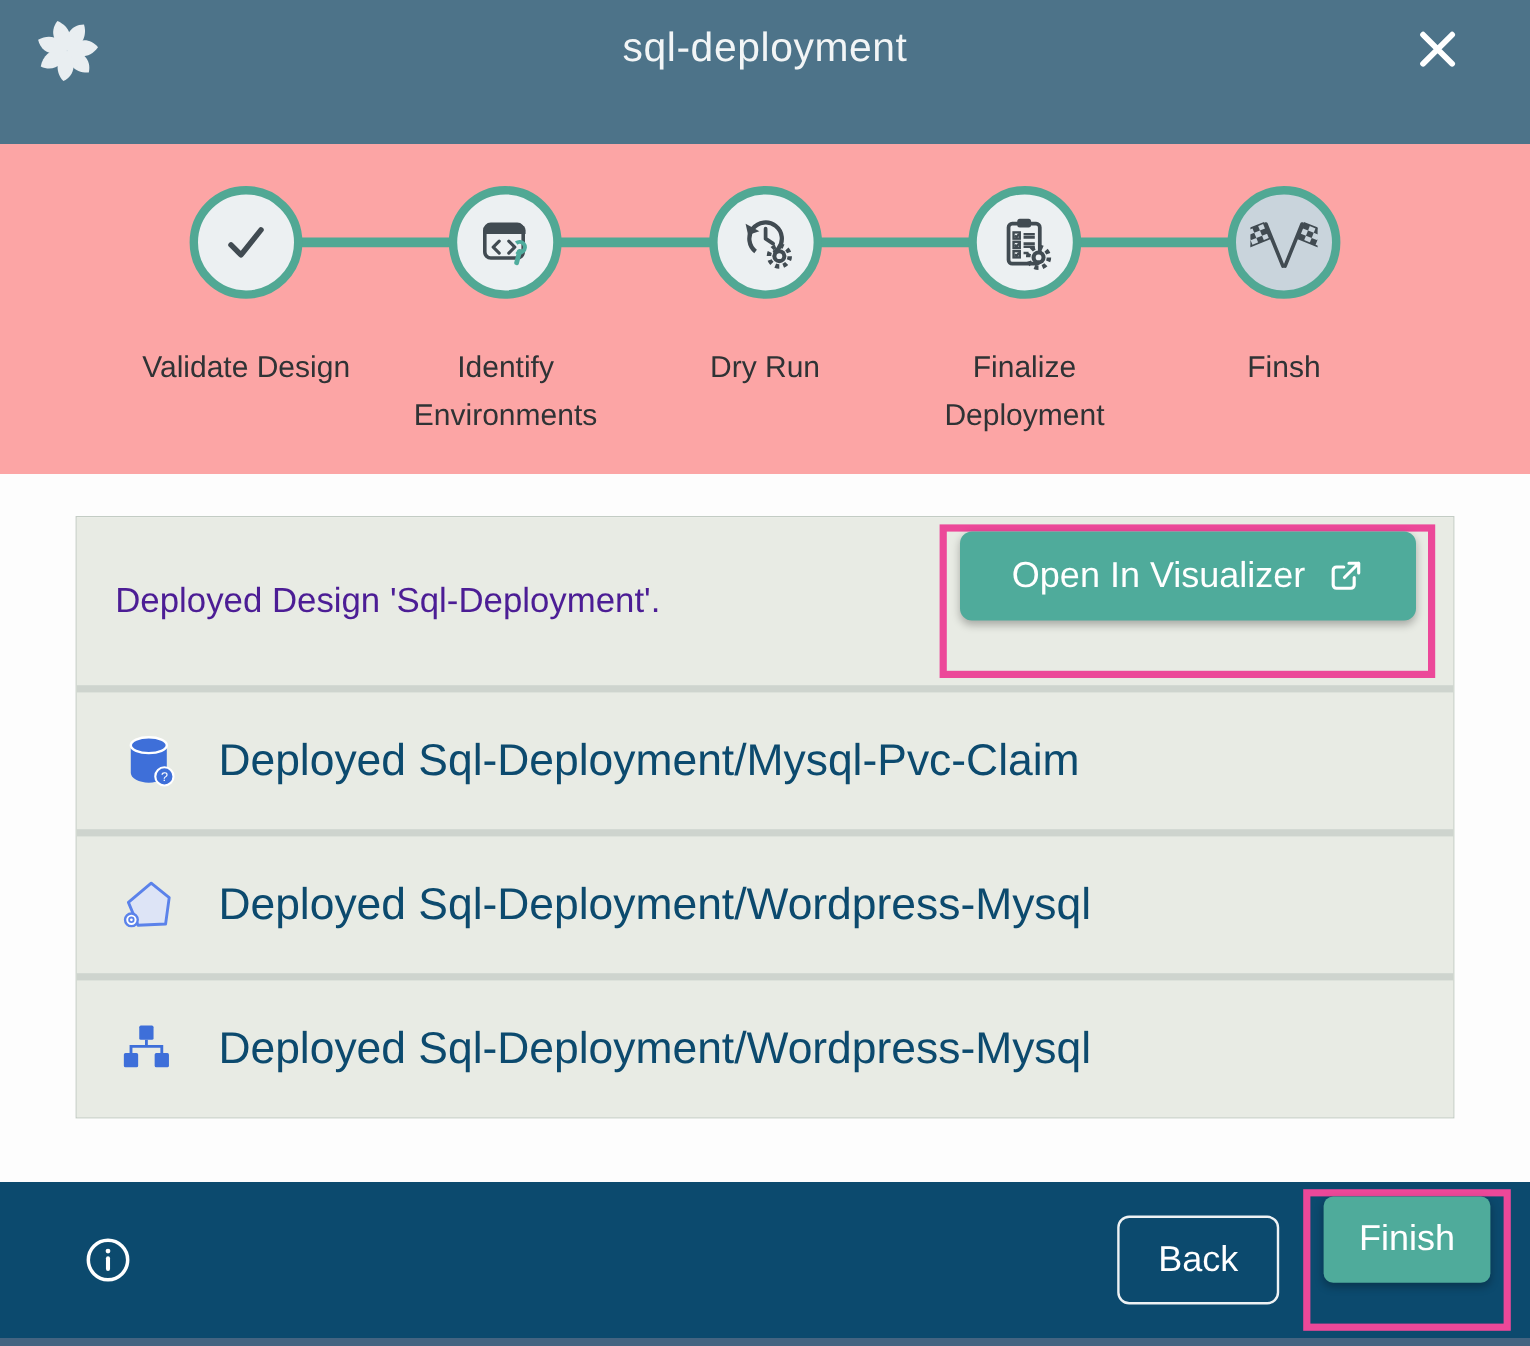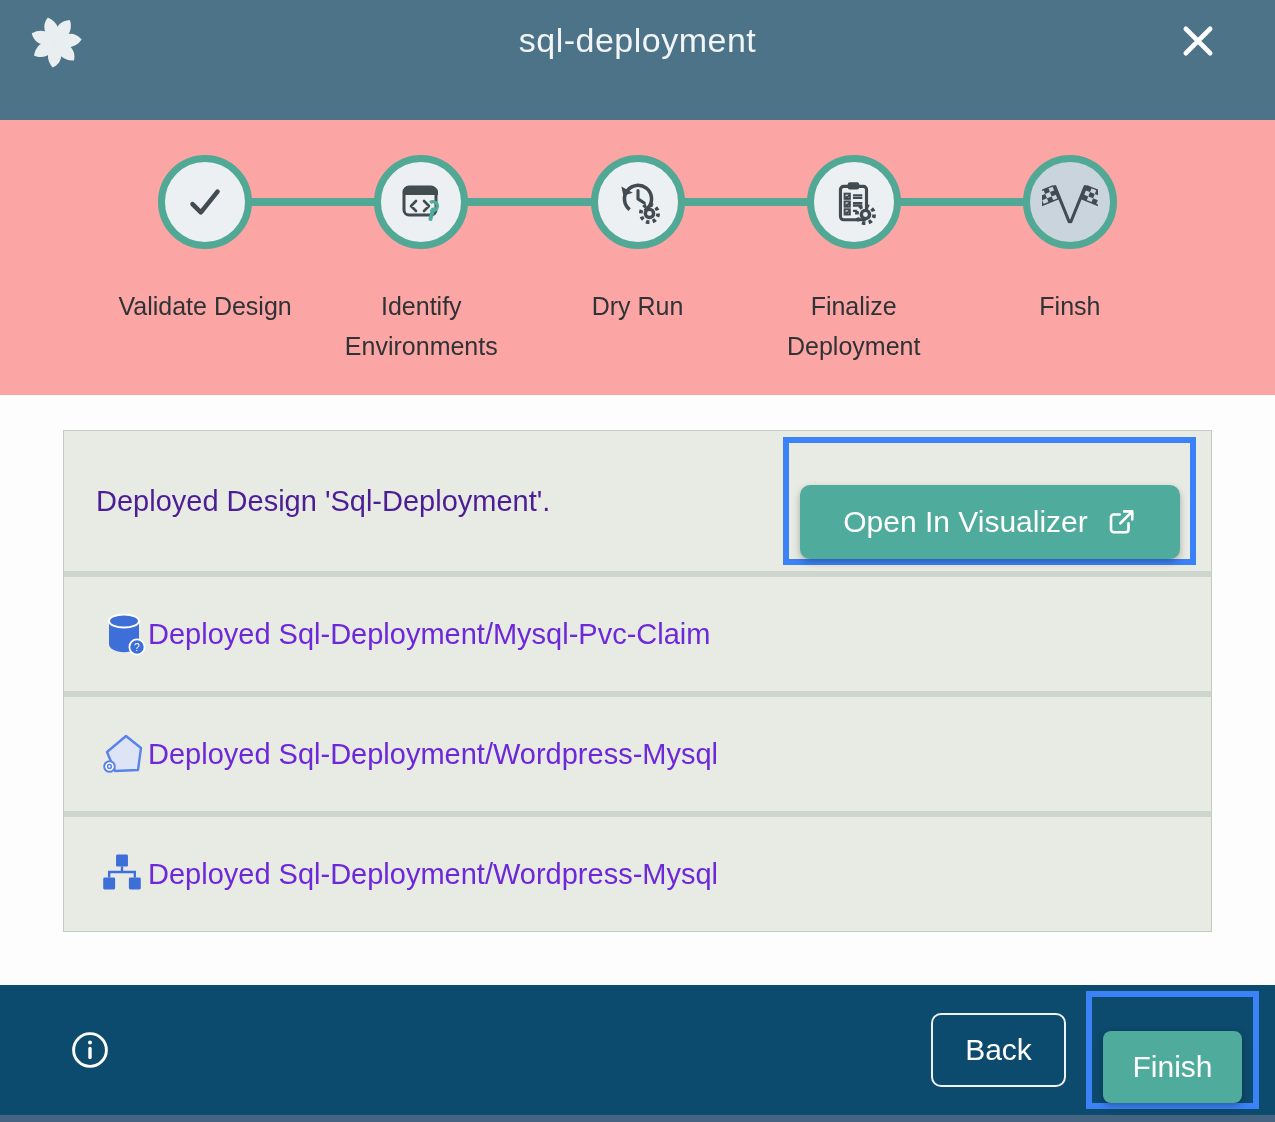--- a/index.html
+++ b/index.html
@@ -30,24 +30,24 @@
 
   
   .main { padding:35px 63px 0; background:#fdfdfd; }
   .card { border:1px solid #c3ccc4; }
   .result-row { background:#e8ebe4; display:flex; align-items:center; }
   .result-row + .result-row { border-top:6px solid #ced4ce; }
   .header-row { height:140px; padding:0 0 0 32px; justify-content:space-between; }
   .row-message { font-size:29px; color:#4c1d95; }
   .item-row { height:120px; padding:0 0 0 36px; }
   .item-icon { width:48px; height:48px; flex:0 0 48px; }
-  .item-text { font-size:29px; color:#6d28d9; }
-
-  
-  .annotation { border:6px solid #3b82f6; display:flex; align-items:flex-end; justify-content:center; }
+  .item-text { margin-left:34px; font-size:37px; color:#0c4a6e; }
+
+  
+  .annotation { border:6px solid #ec4899; display:flex; align-items:flex-start; justify-content:center; }
   .open-annotation { width:413px; height:128px; margin-right:15px; }
 
   
   .teal-btn { background:#4fab9b; border:none; border-radius:10px; color:#fff;
               font-family:"Liberation Sans", sans-serif; font-size:30px; cursor:pointer;
               display:flex; align-items:center; justify-content:center;
               box-shadow:0 3px 7px rgba(0,0,0,.28); }
   .open-btn { width:380px; height:74px; gap:18px; }
   .finish-btn { width:139px; height:72px; border-radius:8px; }
 

